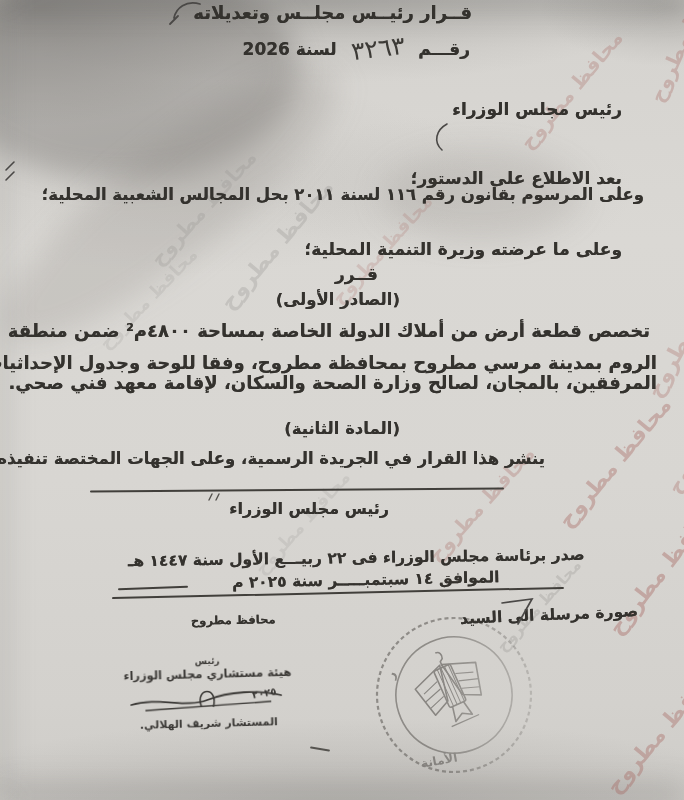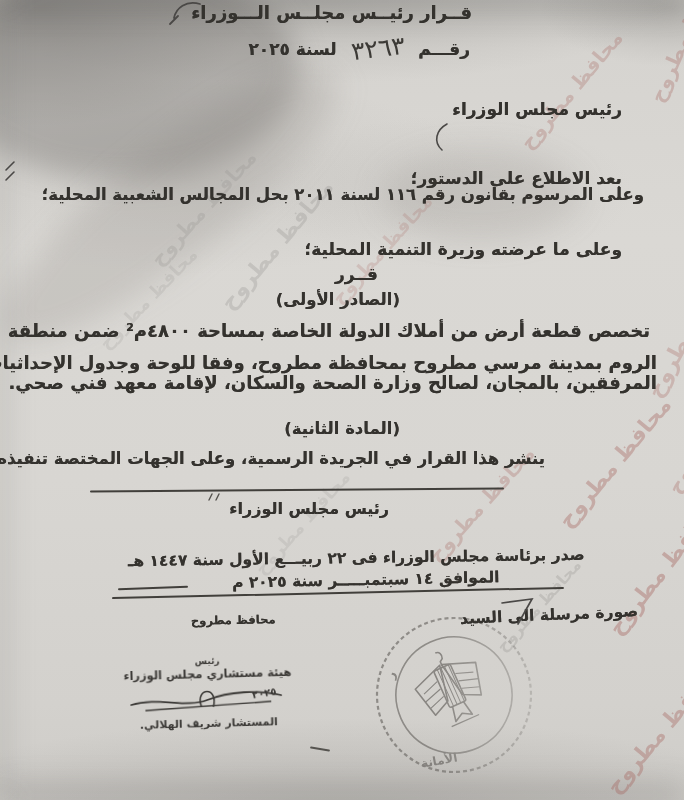--- a/index.html
+++ b/index.html
@@ -63,29 +63,29 @@
       <span class="wm" style="left: 636px; top: 416px; transform: rotate(-60deg); font-size: 20px; opacity: 0.3; color: rgb(164, 96, 90);">محافظ مطروح</span>
       <span class="wm" style="left: 534px; top: 450px; transform: rotate(-50deg); font-size: 22px; opacity: 0.36; color: rgb(164, 96, 90);">محافظ مطروح</span>
       <span class="wm" style="left: 408px; top: 492px; transform: rotate(-48deg); font-size: 20px; opacity: 0.28; color: rgb(164, 96, 90);">محافظ مطروح</span>
       <span class="wm" style="left: 236px; top: 512px; transform: rotate(-48deg); font-size: 18px; opacity: 0.18; color: rgb(143, 141, 138);">محافظ مطروح</span>
       <span class="wm" style="left: 582px; top: 556px; transform: rotate(-52deg); font-size: 22px; opacity: 0.38; color: rgb(164, 96, 90);">محافظ مطروح</span>
       <span class="wm" style="left: 480px; top: 596px; transform: rotate(-48deg); font-size: 16px; opacity: 0.28; color: rgb(143, 141, 138);">محافظ مطروح</span>
       <span class="wm" style="left: 648px; top: 648px; transform: rotate(-62deg); font-size: 22px; opacity: 0.38; color: rgb(164, 96, 90);">محافظ مطروح</span>
       <span class="wm" style="left: 582px; top: 716px; transform: rotate(-50deg); font-size: 22px; opacity: 0.36; color: rgb(164, 96, 90);">محافظ مطروح</span>
     </div>
 
-  <div class="ln" style="top:2px;right:212px;font-size:18px;letter-spacing:.5px;">قــرار رئيــس مجلــس الـــوزراء</div>
+  <div class="ln" style="top:2px;right:212px;font-size:18px;letter-spacing:.5px;">قــرار رئيــس مجلــس وتعديلاته</div>
   <svg class="hand" style="left:168px;top:-2px;" width="34" height="28" viewBox="0 0 34 28">
     <path d="M32,6 C18,2 8,10 6,20 M10,18 L2,26" fill="none" stroke="#4a4846" stroke-width="1.8" stroke-linecap="round"></path>
   </svg>
 
   <div class="ln" style="top:32px;right:214px;font-size:17px;">
     <span>رقـــم</span>
     <span style="display:inline-block;font-size:25px;font-weight:400;transform:rotate(-7deg) translateY(2px);margin:0 8px;text-shadow:none;color:#3c3a36;">٣٢٦٣</span>
-    <span>لسنة ٢٠٢٥</span>
+    <span>لسنة 2026</span>
   </div>
 
   <div class="ln" style="top:99px;right:62px;font-size:17px;">رئيس مجلس الوزراء</div>
   <div class="ln" style="top:128px;right:62px;font-size:17px;margin-top:40px;">بعد الاطلاع على الدستور؛</div>
   <svg class="hand" style="left:428px;top:122px;" width="22" height="30" viewBox="0 0 22 30">
     <path d="M19,2 C8,8 5,20 14,28" fill="none" stroke="#4a4846" stroke-width="1.6" stroke-linecap="round"></path>
   </svg>
   <svg class="hand" style="left:2px;top:160px;" width="16" height="24" viewBox="0 0 16 24">
     <path d="M12,2 L4,10 M12,12 L4,20" fill="none" stroke="#4a4846" stroke-width="1.6" stroke-linecap="round"></path>
   </svg>

